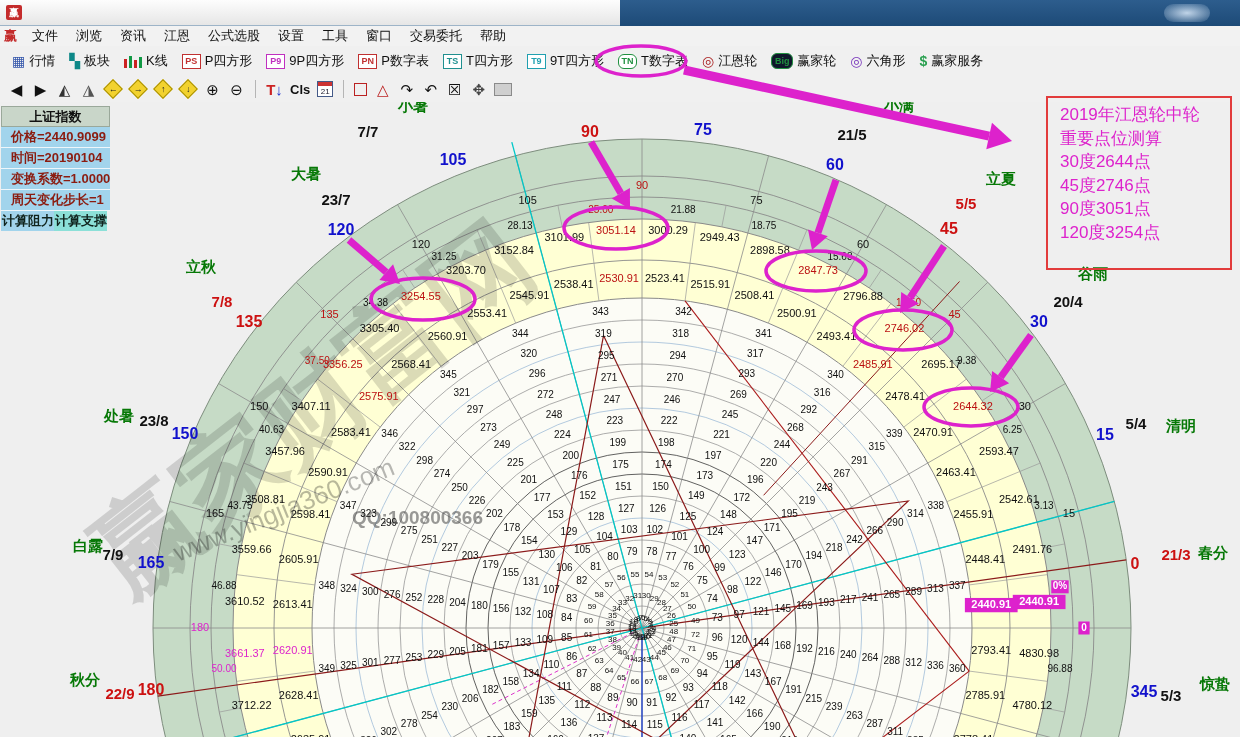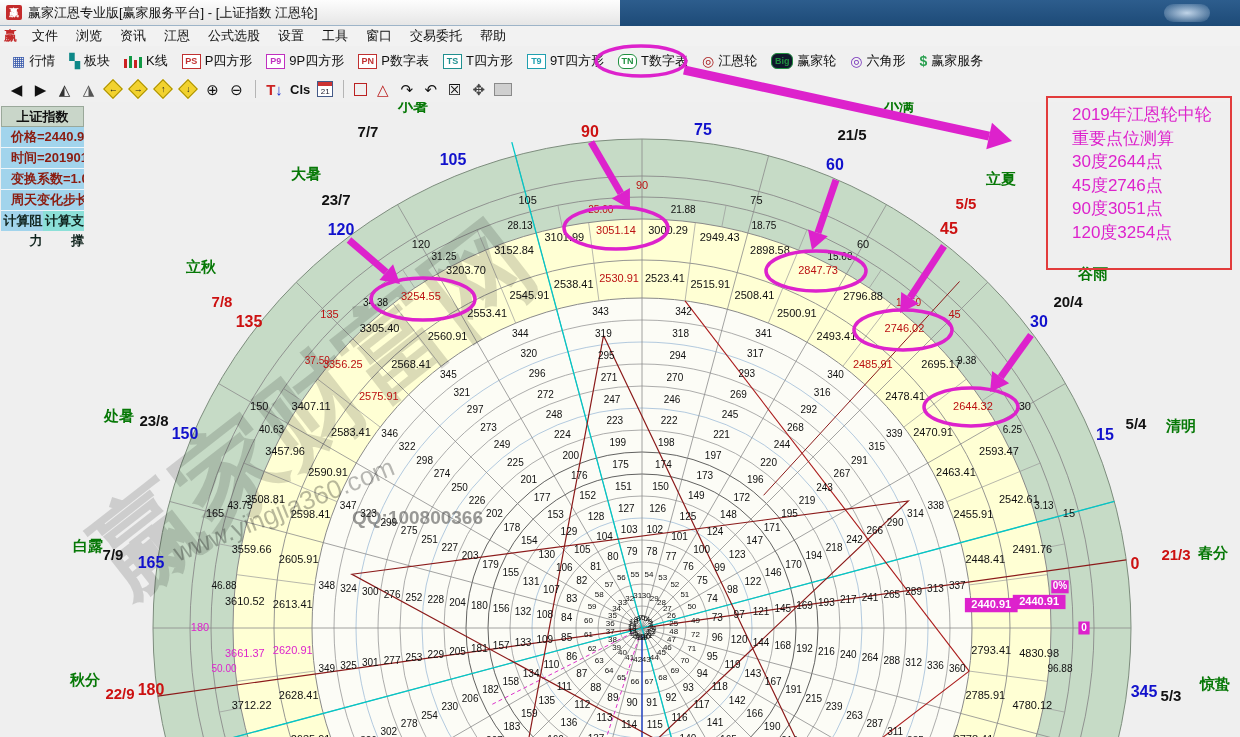--- a/index.html
+++ b/index.html
@@ -38,39 +38,38 @@
   .dia span{transform:rotate(-45deg);font-size:9px;color:#222;font-weight:bold;}
   .cal{width:14px;height:14px;border:1px solid #445a88;background:#fff;position:relative;
     font-size:8px;display:flex;align-items:flex-end;justify-content:center;color:#223;}
   .cal:before{content:"";position:absolute;top:0;left:0;right:0;height:4px;background:#cc3333;}
   .screen{width:16px;height:11px;border:1px solid #8a8a8a;background:#cfcfcf;}
   .sq{width:11px;height:11px;border:1px solid #bb2222;}
   
   .chartarea{position:absolute;left:0;top:102px;width:1240px;height:635px;background:#efefef;}
   #wheel{position:absolute;left:0;top:0;}
   
-  .panel{position:absolute;left:1px;top:4px;width:83px;font-size:13px;z-index:6;}
+  .panel{position:absolute;left:1px;top:4px;width:109px;font-size:13px;z-index:6;}
   .panel .phead{background:#c9d6c9;color:#111;font-weight:bold;text-align:center;height:19px;line-height:19px;border:1px solid #9aa89a;}
   .panel .prow{background:#a2d4ec;color:#8b1c10;font-weight:bold;height:20px;line-height:20px;
     padding-left:10px;border-bottom:1px solid #eef6fb;white-space:nowrap;overflow:hidden;}
   .panel .pbtns{display:flex;}
   .panel .pbtn{width:53px;height:20px;line-height:20px;text-align:right;color:#10231d;font-weight:bold;cursor:default;}
   
   .redbox{position:absolute;left:1046px;top:-6px;width:186px;height:174px;border:2px solid #e23b3b;
-    z-index:6;padding:5px 0 0 24px;box-sizing:border-box;}
+    z-index:6;padding:5px 0 0 12px;box-sizing:border-box;}
   .redbox div{color:#dd22cc;font-size:17px;line-height:23.5px;white-space:nowrap;}
   #annot{position:absolute;left:0;top:0;z-index:40;pointer-events:none;}
 </style>
 </head>
 <body>
 
 <div class="titlebar">
   <div class="title-left">
     <span class="logo">赢</span>
-    <span>赢家江恩专业版[赢家服务平台] - [上证指数 江恩轮]</span>
   </div>
   <div class="title-right">
       <span class="glow"></span>
     </div>
 </div>
 
 <div class="menubar">
   <span class="mlogo">赢</span>
   <span id="menu-items"><span class="menu-item">文件</span><span class="menu-item">浏览</span><span class="menu-item">资讯</span><span class="menu-item">江恩</span><span class="menu-item">公式选股</span><span class="menu-item">设置</span><span class="menu-item">工具</span><span class="menu-item">窗口</span><span class="menu-item">交易委托</span><span class="menu-item">帮助</span></span>
 </div>

